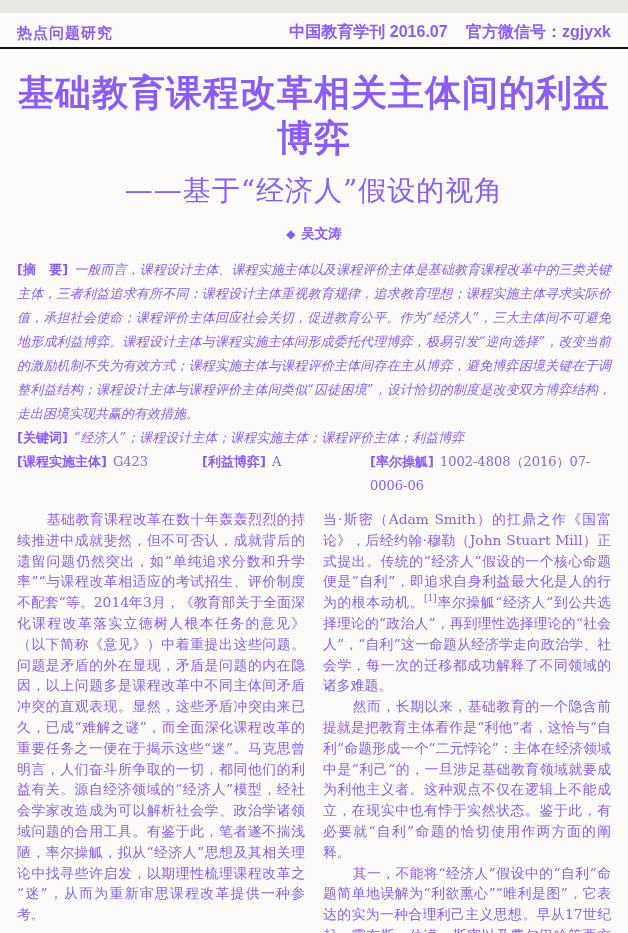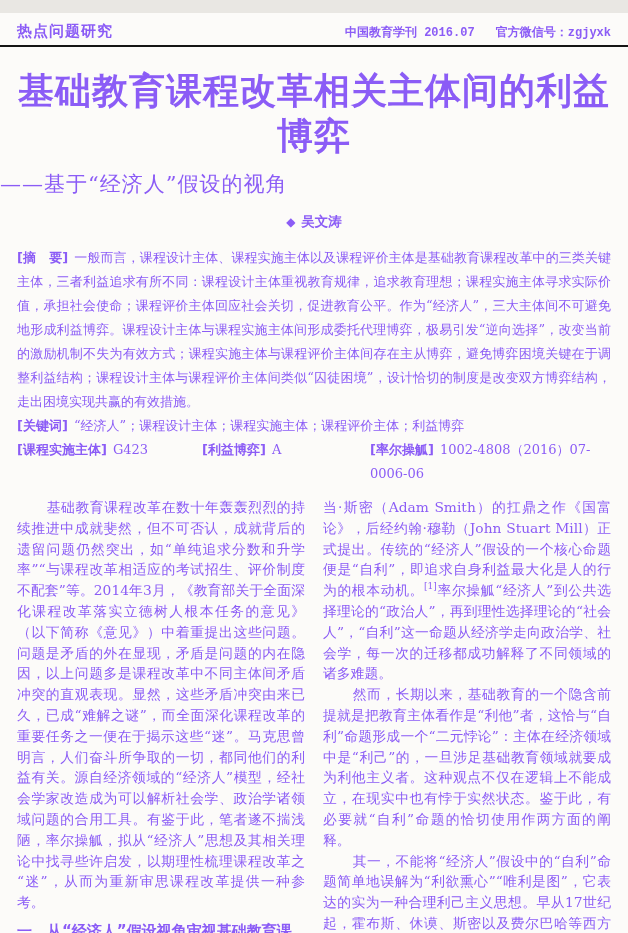--- a/index.html
+++ b/index.html
@@ -17,57 +17,57 @@
   .header {
     display: flex; justify-content: space-between; align-items: flex-end;
     padding: 9px 17px 4px 17px;
     border-bottom: 2px solid #151515;
   }
   .header-left {
     font-family: "DejaVu Sans", "Liberation Sans", sans-serif;
     font-weight: bold; font-size: 15px; letter-spacing: 1px;
   }
   .header-right {
-    font-family: Liberation Mono, monospace;
-    font-weight: bold; font-size: 12px;
+    font-family: Liberation Sans, sans-serif;
+    font-weight: bold; font-size: 16px;
   }
   .header-right span { margin-left: 14px; }
   
   .title {
     margin-top: 21px;
     text-align: center;
     font-size: 36px; font-weight: bold;
     letter-spacing: 1px;
     line-height: 1.25;
   }
   .subtitle {
     margin-top: 12px;
-    text-align: left;
-    font-size: 21px;
+    text-align: center;
+    font-size: 28px;
     letter-spacing: 1px;
   }
   .author-line {
     margin-top: 15px;
     text-align: center;
     font-family: "DejaVu Sans", "Liberation Sans", sans-serif;
     font-size: 13.5px; font-weight: bold;
   }
   .author-line .diamond { font-size: 12px; margin-right: 6px; }
   
   .front-matter {
     margin: 15px 17px 0 17px;
     font-size: 13px;
     line-height: 24px;
   }
   .fm-label {
     font-family: "DejaVu Sans", "Liberation Sans", sans-serif;
     font-weight: bold; font-style: normal;
     margin-right: 6px;
   }
-  .abstract-text, .keywords-text { }
+  .abstract-text, .keywords-text { font-style: italic; }
   .abstract-block { text-align: justify; }
   .meta-row { display: flex; margin-top: 0; }
   .meta-cell-1 { flex: 0 0 185px; }
   .meta-cell-2 { flex: 0 0 168px; }
   .meta-cell-3 { flex: 1; }
   
   .columns {
     display: flex;
     gap: 18px;
     margin: 11px 17px 0 17px;

